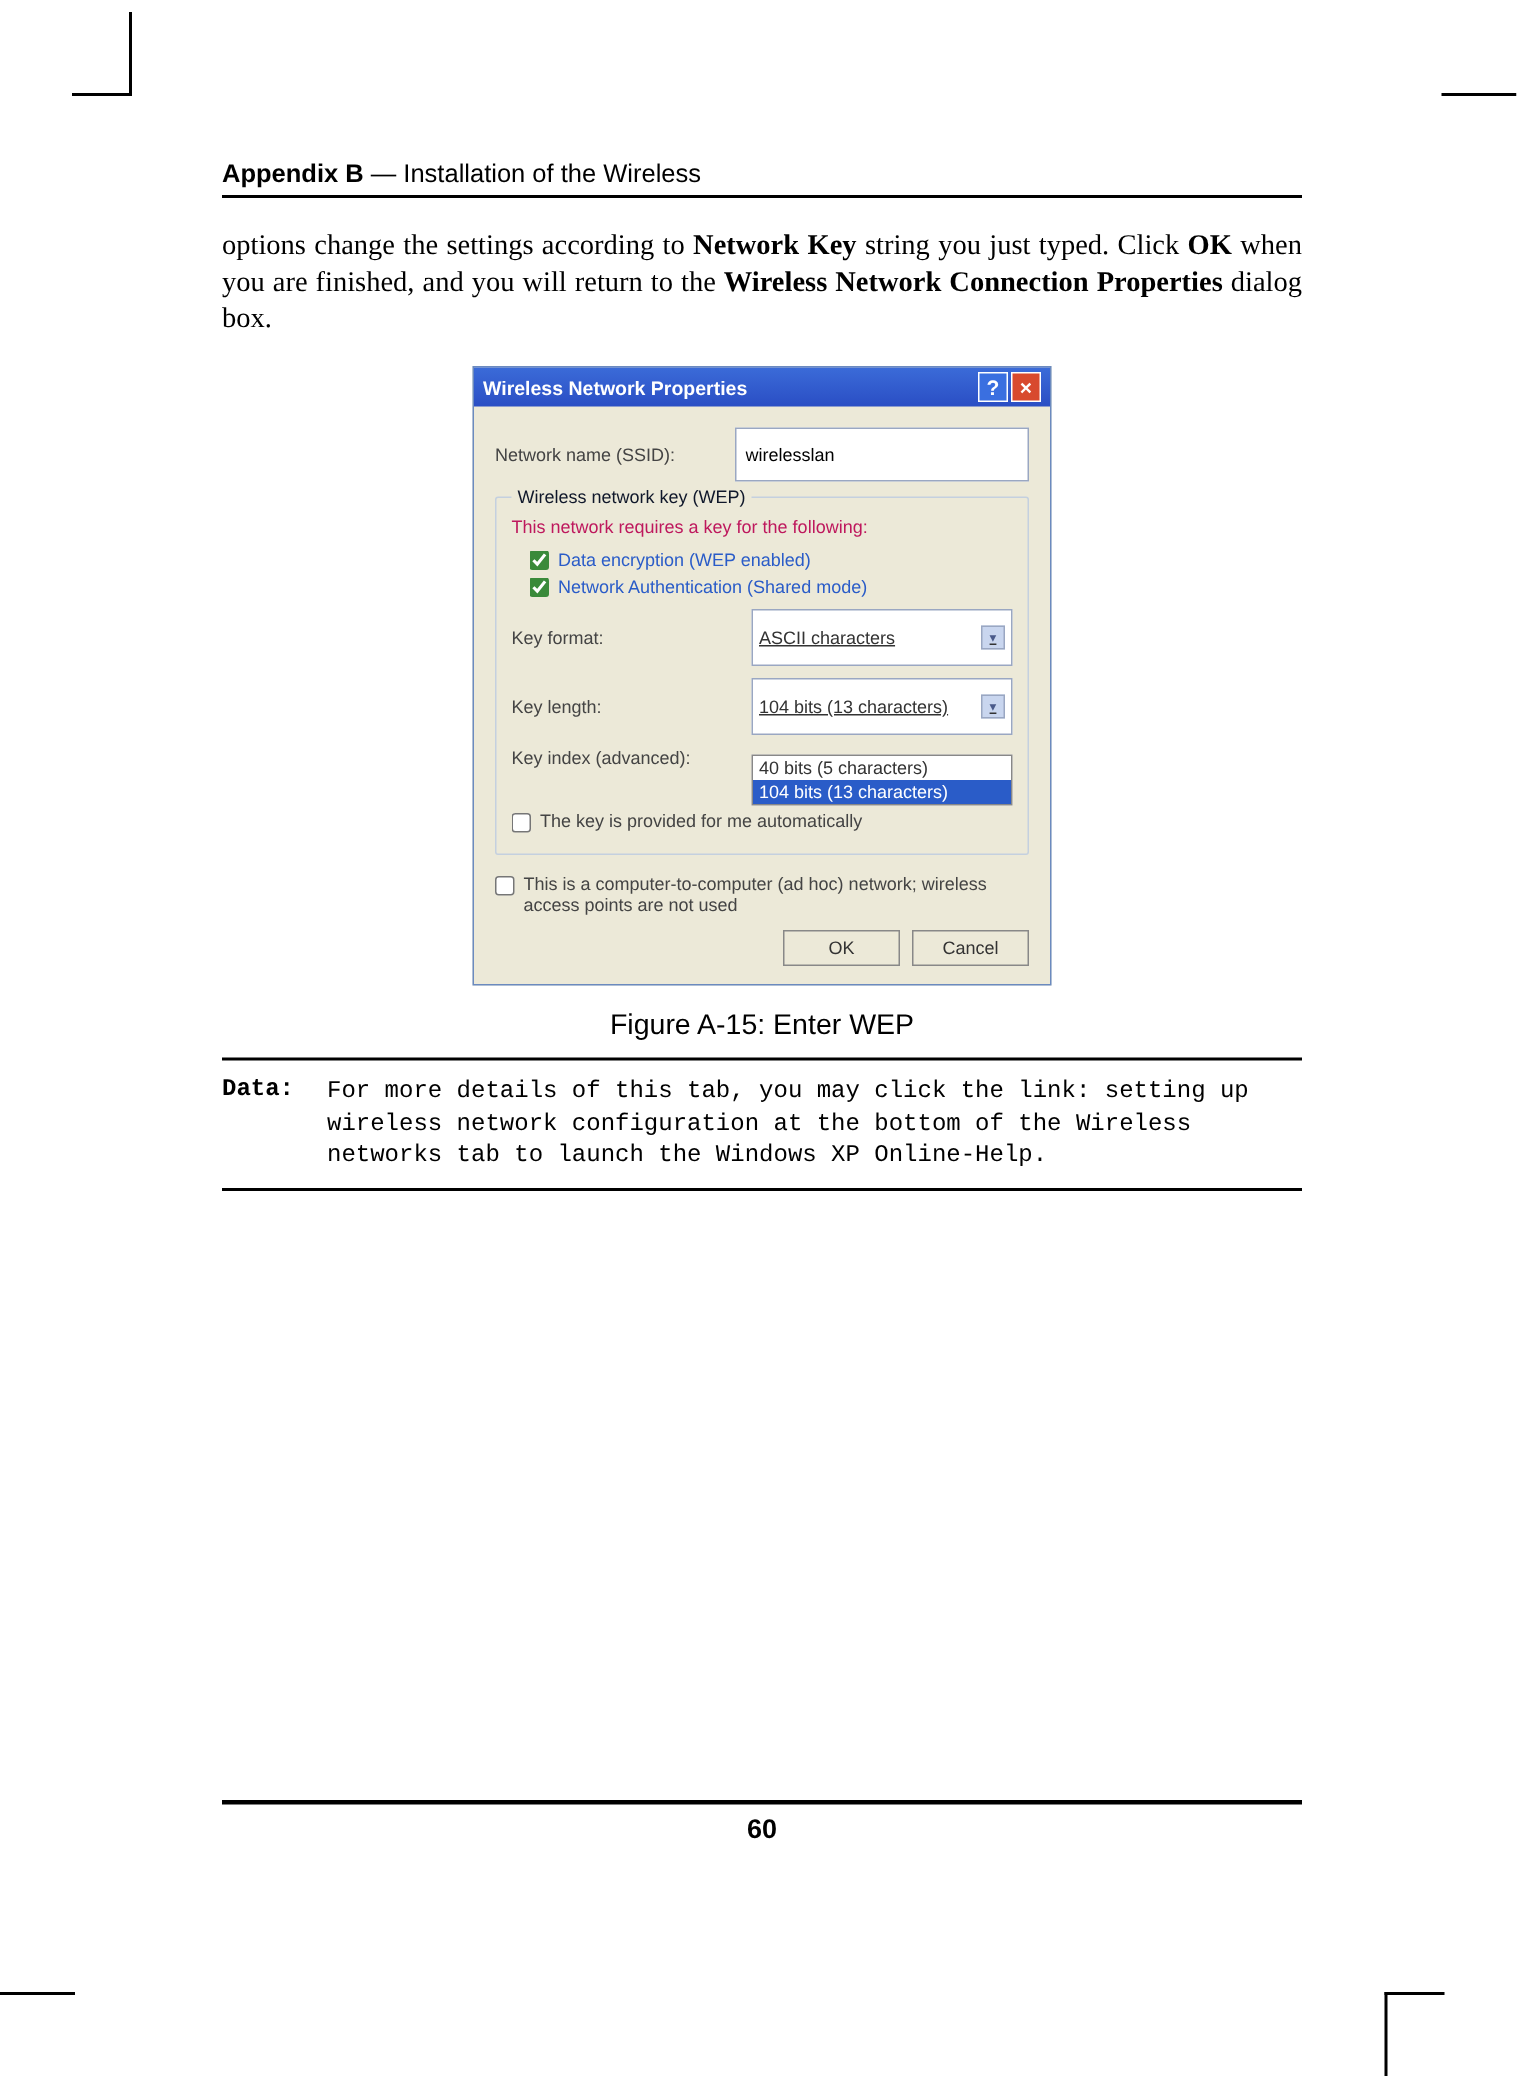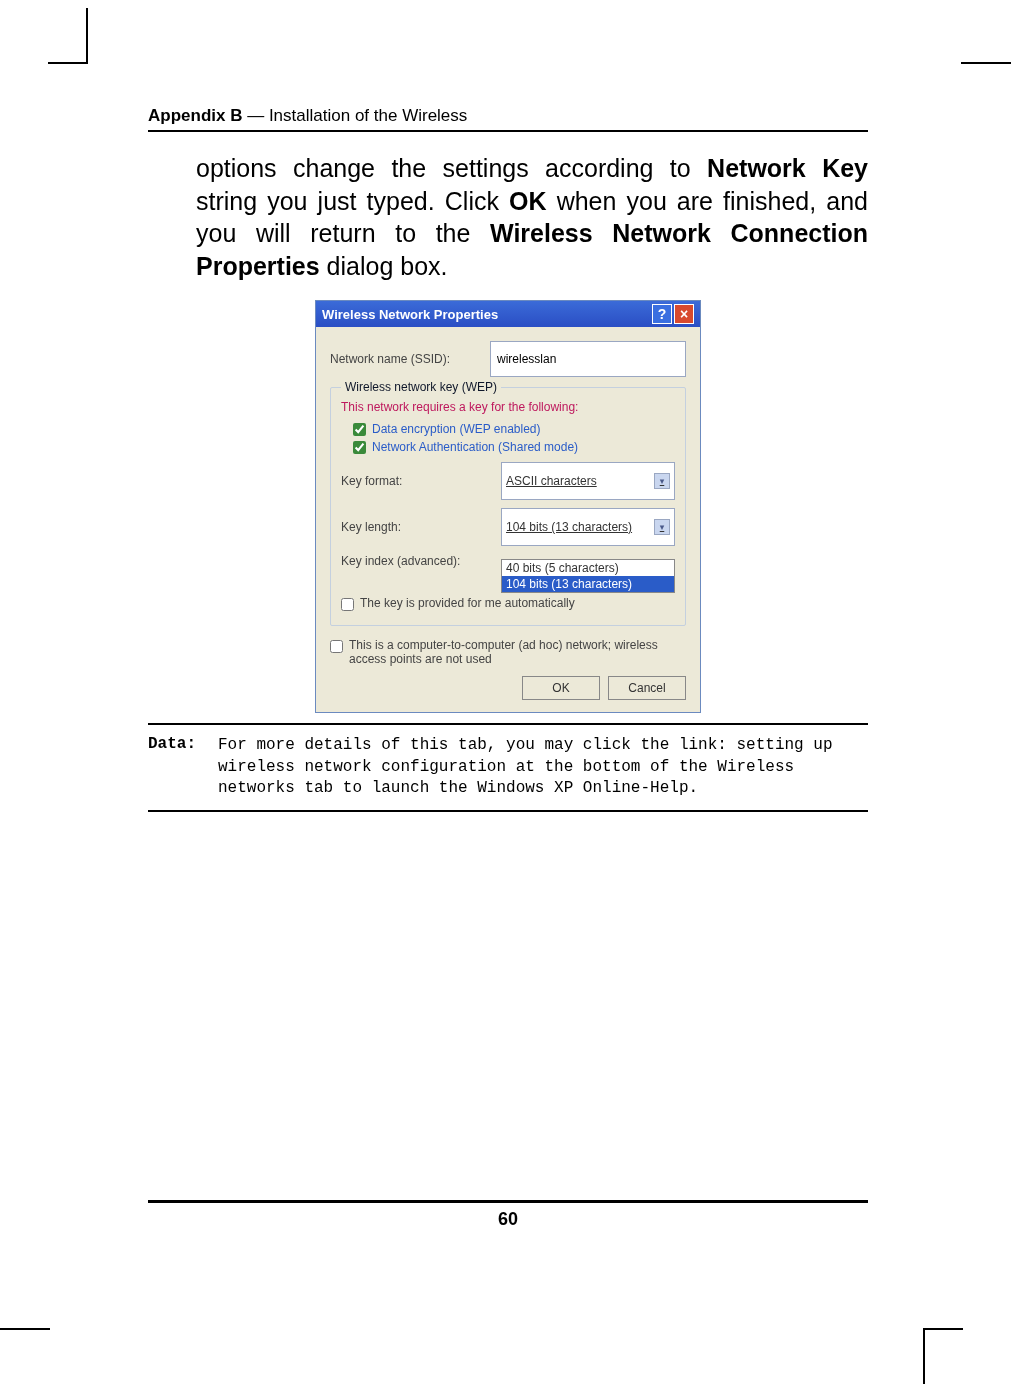--- a/index.html
+++ b/index.html
@@ -29,24 +29,24 @@
       width: 720px;
     }
     .header {
       border-bottom: 2px solid #000;
       padding-bottom: 4px;
       font-size: 17px;
     }
     .header b { font-weight: bold; }
     .body-text {
       margin-top: 20px;
-      margin-left: 48px;
-      font-size: 25px;
+      font-size: 19px;
       line-height: 1.3;
       text-align: justify;
+      font-family: Liberation Serif, serif;
     }
     .dialog-wrap {
       margin-top: 18px;
       display: flex;
       justify-content: center;
     }
     .dialog {
       width: 386px;
       border: 1px solid #6b8abf;
       background: #ece9d8;
@@ -297,20 +297,21 @@
               <span>OK</span>
             </div>
           <div class="btn">
               <span>Cancel</span>
             </div>
         </div>
       </div>
     </div>
   </div>
 
+  <div class="figcap">Figure A-15: Enter WEP</div>
   <div class="hr"></div>
 
   <div class="note-block">
     <div class="note-label">Data:</div>
     <div class="note-text">For more details of this tab, you may click the link: setting up wireless network configuration at the bottom of the Wireless networks tab to launch the Windows XP Online-Help.</div>
   </div>
   <div class="hr2"></div>
 </div>
 
 <div class="footer">

